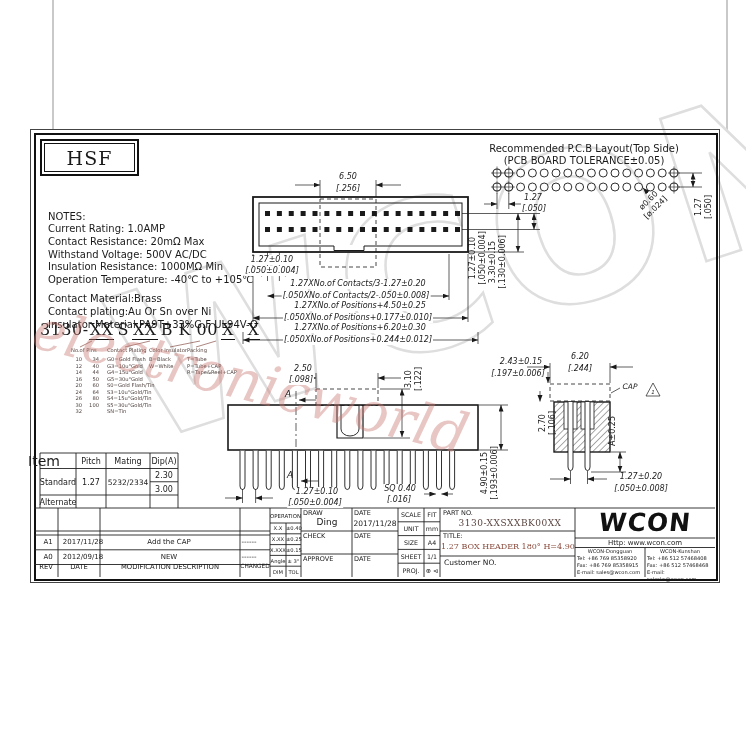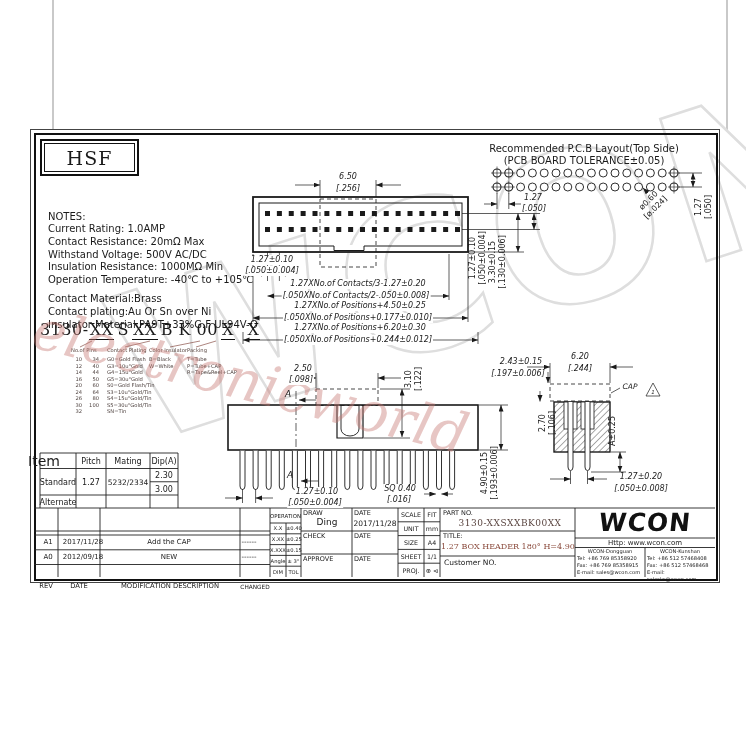--- a/index.html
+++ b/index.html
@@ -41,22 +41,22 @@
           font-size:56px;white-space:nowrap;color:#c87a74;opacity:0.42;transform:rotate(14deg);
           transform-origin:0 0;z-index:2;pointer-events:none;}
   svg.draw{position:absolute;left:0;top:0;z-index:1;}
   .tbl-txt{position:absolute;transform:translate(-50%,-50%);white-space:nowrap;z-index:4;}
   .rev-rows{position:absolute;left:34px;top:535px;width:236px;z-index:4;}
   .rev-row{display:flex;height:14.75px;align-items:center;font-size:7px;}
   .rev-row .c1{width:28px;text-align:center;}
   .rev-row .c2{width:42px;text-align:center;}
   .rev-row .c3{width:130px;text-align:center;}
   .rev-row .c4{width:30px;text-align:center;}
-  .rev-head{position:absolute;left:34px;top:577px;width:240px;height:12.5px;display:flex;
-            align-items:flex-end;font-size:6.8px;z-index:4;}
+  .rev-head{position:absolute;left:34px;top:563px;width:240px;height:12.5px;display:flex;
+            align-items:flex-start;font-size:6.8px;z-index:4;}
   .rev-head .c4{font-size:5.8px;}
   .tol-head{position:absolute;left:270px;top:508px;width:31px;height:15px;display:flex;
             align-items:center;justify-content:center;font-size:5.4px;z-index:4;}
   .tol-rows{position:absolute;left:270px;top:523px;width:31px;z-index:4;}
   .tol-row{display:flex;height:10.8px;align-items:center;font-size:5.2px;}
   .tol-row .a{width:16px;text-align:center;}
   .tol-row .b{width:15px;text-align:center;}
   .scale-rows{position:absolute;left:398px;top:508px;width:42px;z-index:4;}
   .scale-row{display:flex;height:13.8px;align-items:center;font-size:6.3px;}
   .scale-row .k{width:26px;text-align:center;}

